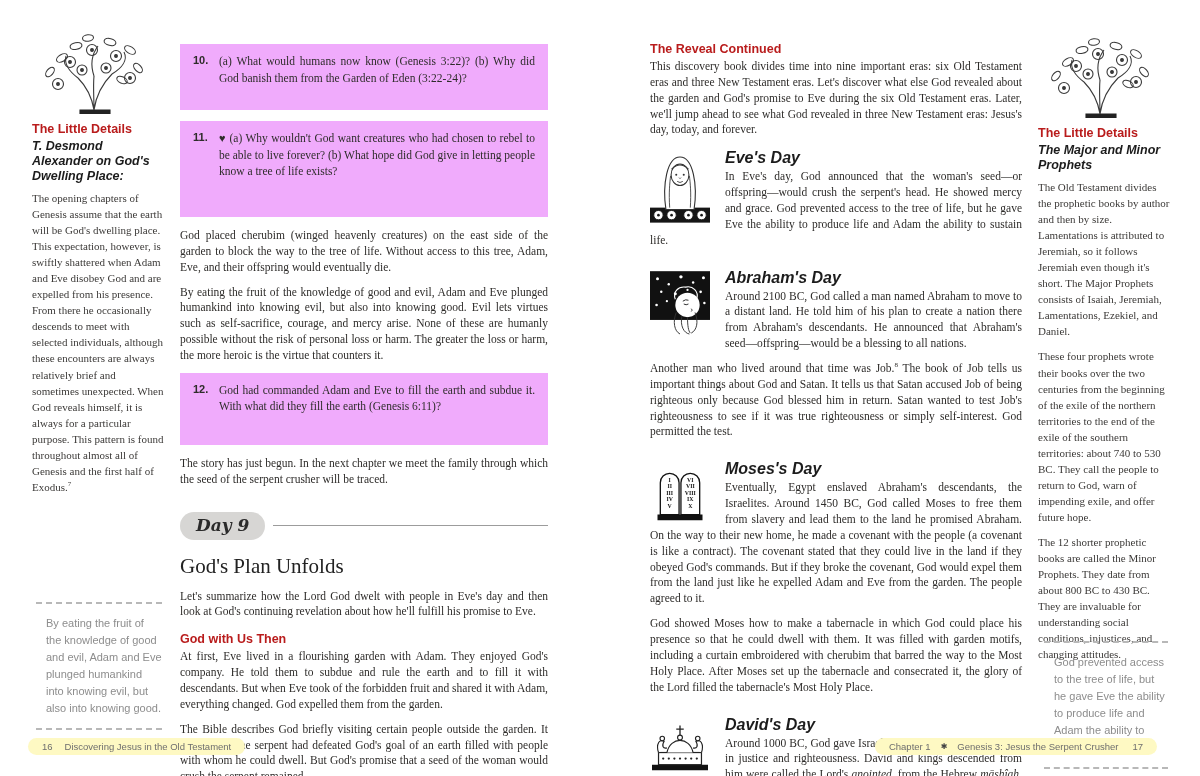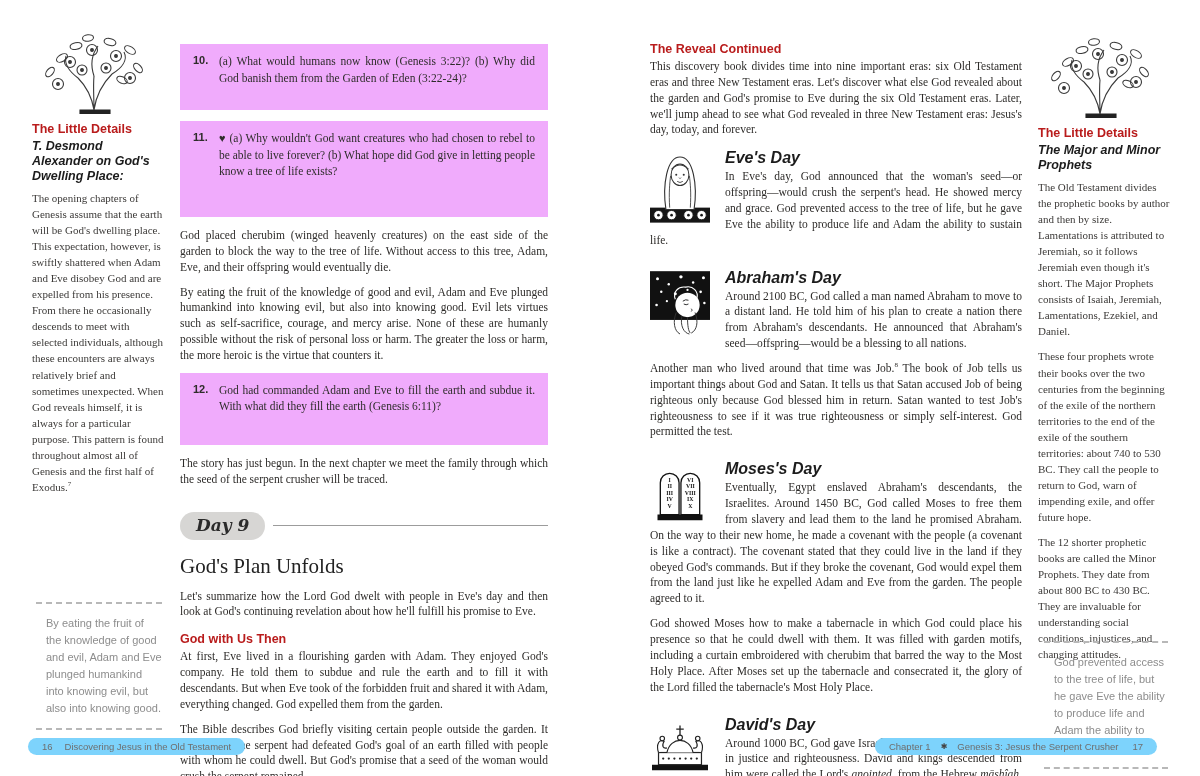--- a/index.html
+++ b/index.html
@@ -36,21 +36,21 @@
               font-family:"DejaVu Serif", serif; font-style:italic; font-weight:bold; font-size:17px; color:#2b2b2b; }
   .day-line { flex:1; border-top:1px solid #9c9c9c; margin-left:8px; }
   .sec-title { font-size:21px; font-weight:normal; margin:0 0 10px 0; color:#222; }
   
   .era { margin-top:11px; }
   .era-icon { float:left; width:62px; margin:2px 13px 3px 0; }
   .era-title { font-family:"Liberation Sans", sans-serif; font-style:italic; font-weight:bold; font-size:16px; margin:0 0 2px 0; color:#1c1c1c; }
   .era p.after { clear:both; margin-top:9px; }
   .clearfix { clear:both; }
   
-  .footer-pill { display:inline-flex; align-items:center; background:#7dd3fc; border-radius:9px; height:17px;
+  .footer-pill { display:inline-flex; align-items:center; background:#fef9c3; border-radius:9px; height:17px;
                  padding:0 14px; font-family:"Liberation Sans", sans-serif; font-size:9.5px; color:#6e6e6e; }
   .footer-pill .num { margin-right:12px; }
   .footer-pill .num-r { margin-left:14px; }
   .footer-pill .sep { margin:0 10px; font-size:8px; color:#444; }
   svg { display:block; }
 </style>
 </head>
 <body>
 
 <div class="spread">

